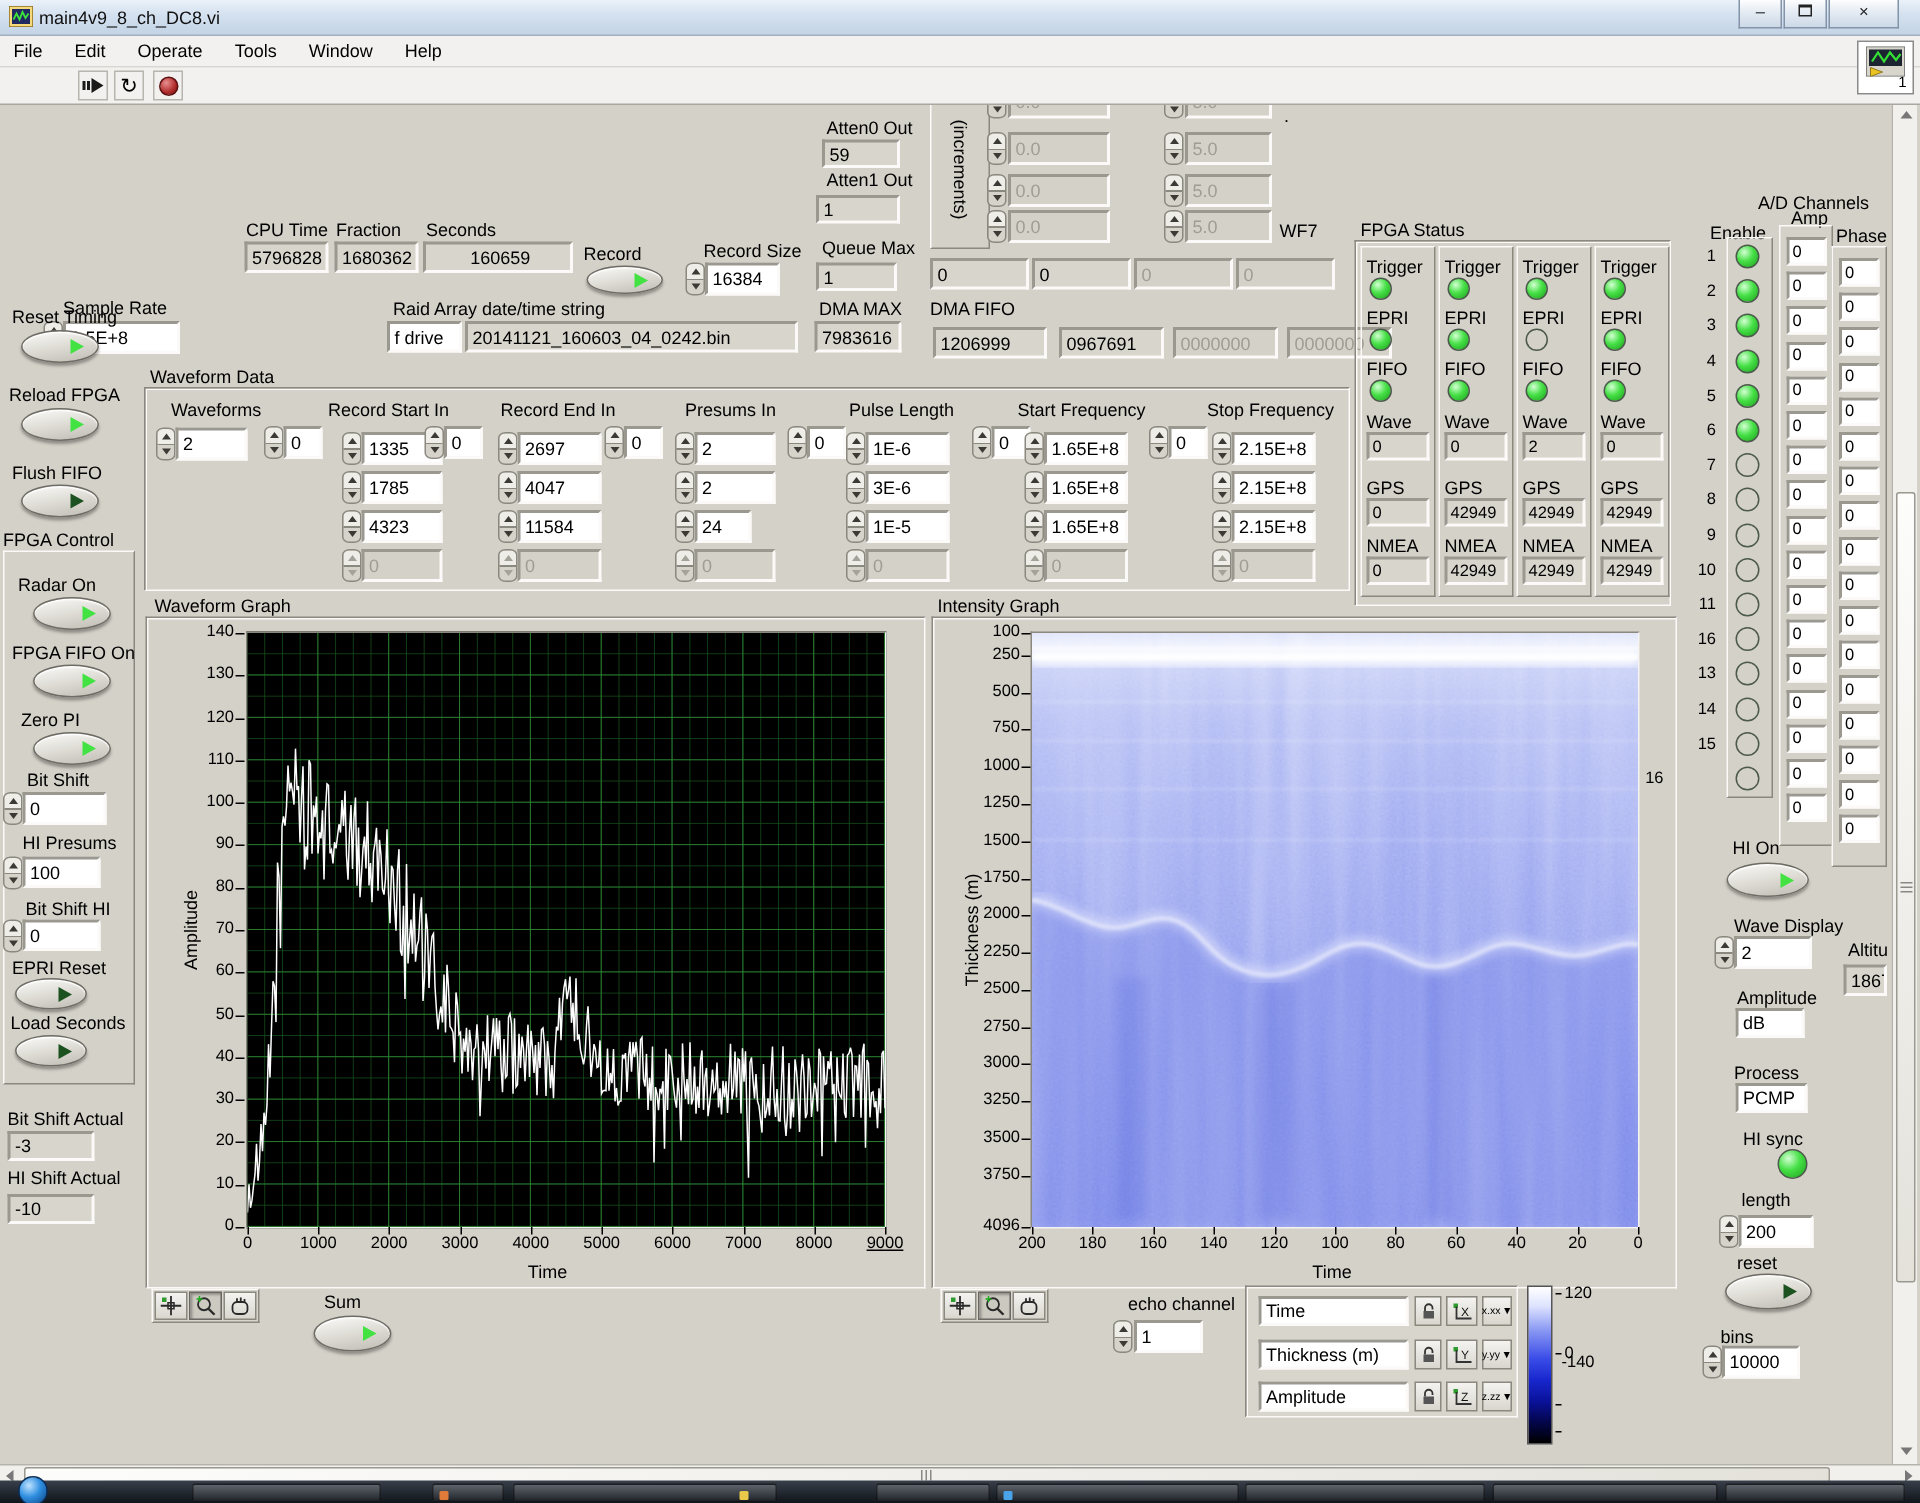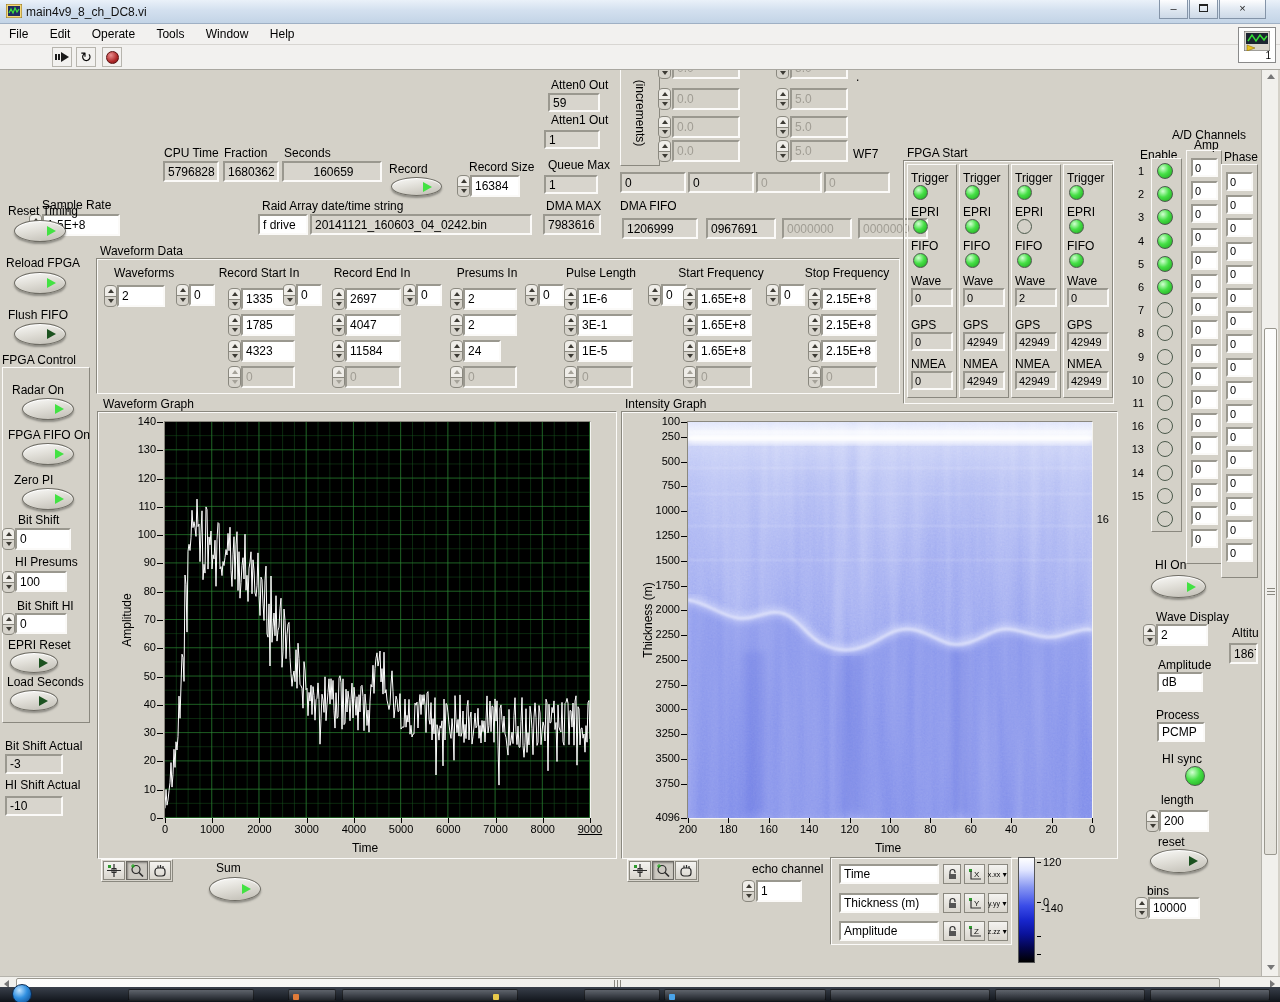--- a/index.html
+++ b/index.html
@@ -274,21 +274,21 @@
       <div class="fc" style="left:463px;top:270px;width:38px;height:22px">24</div>
     <div class="sp dimmed" style="left:450px;top:296px"></div>
       <div class="fc dim" style="left:463px;top:296px;width:54px;height:22px">0</div>
 
     <div class="sp" style="left:525px;top:214px"></div>
     <div class="fc" style="left:538px;top:214px;width:26px;height:22px">0</div>
     <div class="l lc" style="left:562px;top:196px;width:78px">Pulse Length</div>
     <div class="sp" style="left:564px;top:218px"></div>
       <div class="fc" style="left:577px;top:218px;width:56px;height:22px">1E-6</div>
     <div class="sp" style="left:564px;top:244px"></div>
-      <div class="fc" style="left:577px;top:244px;width:56px;height:22px">3E-1</div>
+      <div class="fc" style="left:577px;top:244px;width:56px;height:22px">3E-6</div>
     <div class="sp" style="left:564px;top:270px"></div>
       <div class="fc" style="left:577px;top:270px;width:56px;height:22px">1E-5</div>
     <div class="sp dimmed" style="left:564px;top:296px"></div>
       <div class="fc dim" style="left:577px;top:296px;width:56px;height:22px">0</div>
 
     <div class="sp" style="left:648px;top:214px"></div>
     <div class="fc" style="left:661px;top:214px;width:26px;height:22px">0</div>
     <div class="l lc" style="left:678px;top:196px;width:86px">Start Frequency</div>
     <div class="sp" style="left:683px;top:218px"></div>
       <div class="fc" style="left:696px;top:218px;width:56px;height:22px">1.65E+8</div>
@@ -304,21 +304,21 @@
     <div class="l lc" style="left:804px;top:196px;width:86px">Stop Frequency</div>
     <div class="sp" style="left:808px;top:218px"></div>
       <div class="fc" style="left:821px;top:218px;width:56px;height:22px">2.15E+8</div>
     <div class="sp" style="left:808px;top:244px"></div>
       <div class="fc" style="left:821px;top:244px;width:56px;height:22px">2.15E+8</div>
     <div class="sp" style="left:808px;top:270px"></div>
       <div class="fc" style="left:821px;top:270px;width:56px;height:22px">2.15E+8</div>
     <div class="sp dimmed" style="left:808px;top:296px"></div>
       <div class="fc dim" style="left:821px;top:296px;width:56px;height:22px">0</div>
 
-    <div class="l" style="left:907px;top:76px">FPGA Start</div>
+    <div class="l" style="left:907px;top:76px">FPGA Status</div>
     <div class="grp" style="left:903px;top:90px;width:211px;height:244px"></div>
 
     <div class="fsc" style="left:907px;top:94px">
       <div class="l" style="left:3px;top:6px">Trigger</div>
       <div class="led on" style="left:5px;top:20px;width:15px;height:15px"></div>
       <div class="l" style="left:3px;top:40px">EPRI</div>
       <div class="led on" style="left:5px;top:54px;width:15px;height:15px"></div>
       <div class="l" style="left:3px;top:74px">FIFO</div>
       <div class="led on" style="left:5px;top:88px;width:15px;height:15px"></div>
       <div class="l" style="left:3px;top:109px">Wave</div>

